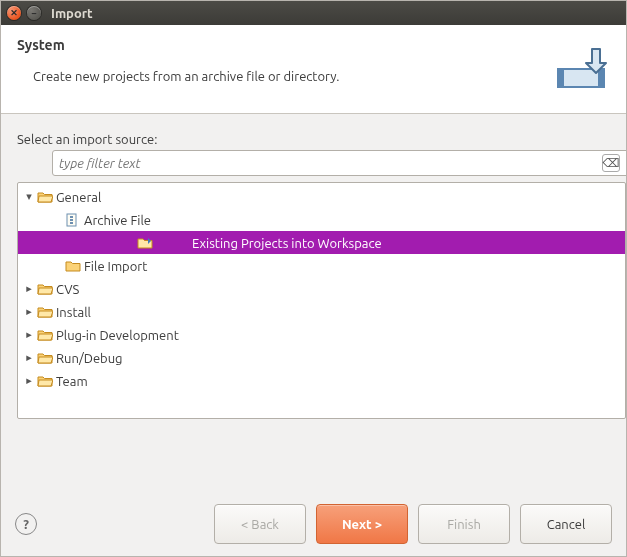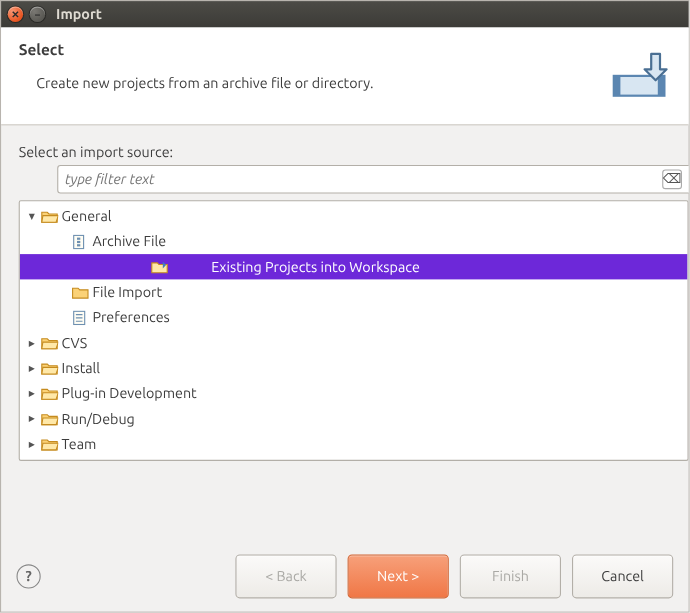--- a/index.html
+++ b/index.html
@@ -140,21 +140,21 @@
   .tree-row .twisty.none { visibility: hidden; }
   .tree-row .icon {
     width: 18px;
     display: flex;
     align-items: center;
     justify-content: center;
   }
   .tree-row .label { padding-left: 2px; }
 
   .tree-row.selected {
-    background: #6d28d9;
+    background: #a21caf;
     color: #ffffff;
     gap: 36px;
   }
 
   
   .buttons {
     display: flex;
     align-items: center;
     padding: 10px 14px 12px 14px;
     gap: 10px;
@@ -179,41 +179,41 @@
     color: #3c3c3c;
     box-shadow: inset 0 1px 0 rgba(255,255,255,0.7);
   }
   .btn.disabled {
     color: #aaa9a5;
   }
   .btn.primary {
     background: linear-gradient(to bottom, #f7a07a, #f07746);
     border-color: #d26432;
     color: #ffffff;
-    font-weight: normal;
+    font-weight: bold;
     box-shadow: inset 0 1px 0 rgba(255,255,255,0.35);
   }
 
   
   .folder-svg { display:block; }
 </style>
 </head>
 <body>
 
 <div class="window">
 
   <div class="titlebar">
     <div class="win-btn win-close">✕</div>
     <div class="win-btn win-min">–</div>
     <span class="title-text">Import</span>
   </div>
 
   <div class="banner">
     <div class="banner-text">
-      <h1>Select</h1>
+      <h1>System</h1>
       <p>Create new projects from an archive file or directory.</p>
     </div>
     <div class="banner-icon">
       <svg width="58" height="46" viewBox="0 0 58 46">
         <rect x="6" y="24" width="46" height="18" fill="#d8e6f2" stroke="#5b86b1" stroke-width="2"></rect>
         <rect x="6" y="24" width="6" height="18" fill="#5b86b1"></rect>
         <rect x="46" y="24" width="6" height="18" fill="#5b86b1"></rect>
         <path d="M40 4 L40 18 L34 18 L44 28 L54 18 L48 18 L48 4 Z" fill="#d8e6f2" stroke="#4a6f93" stroke-width="2" stroke-linejoin="round"></path>
       </svg>
     </div>
@@ -265,33 +265,20 @@
           <span class="indent" style="width: 32px;"></span>
           <span class="twisty none">▸</span>
           <span class="icon">
             <svg class="folder-svg" width="16" height="14" viewBox="0 0 16 14">
               <path d="M1 3 L6 3 L7.5 4.5 L15 4.5 L15 12 L1 12 Z" fill="#fbd277" stroke="#c58b1f"></path>
             </svg>
           </span>
           <span class="label">File Import</span>
         </div>
         <div class="tree-row">
-          <span class="indent" style="width: 32px;"></span>
-          <span class="twisty none">▸</span>
-          <span class="icon">
-            <svg class="folder-svg" width="16" height="14" viewBox="0 0 16 14">
-              <rect x="2" y="1" width="10" height="12" fill="#fffdf4" stroke="#6d8fb0"></rect>
-                <line x1="4" y1="4" x2="10" y2="4" stroke="#6d8fb0"></line>
-                <line x1="4" y1="7" x2="10" y2="7" stroke="#6d8fb0"></line>
-                <line x1="4" y1="10" x2="10" y2="10" stroke="#6d8fb0"></line>
-            </svg>
-          </span>
-          <span class="label">Preferences</span>
-        </div>
-        <div class="tree-row">
           <span class="indent" style="width: 4px;"></span>
           <span class="twisty">▸</span>
           <span class="icon">
             <svg class="folder-svg" width="16" height="14" viewBox="0 0 16 14">
               <path d="M1 3 L6 3 L7.5 4.5 L15 4.5 L15 12 L1 12 Z" fill="#fbd277" stroke="#c58b1f"></path>
                 <path d="M2 6 L16 6 L14 12 L1 12 Z" fill="#ffe8a8" stroke="#c58b1f"></path>
             </svg>
           </span>
           <span class="label">CVS</span>
         </div>

